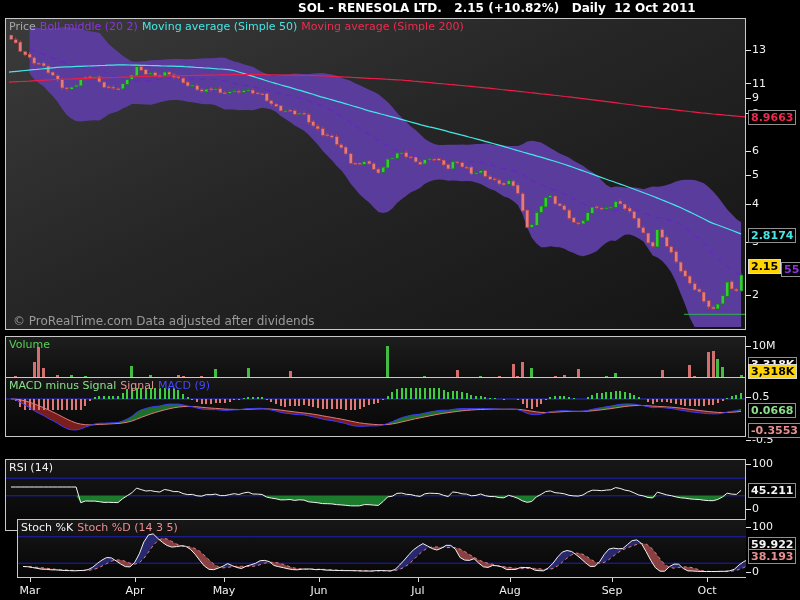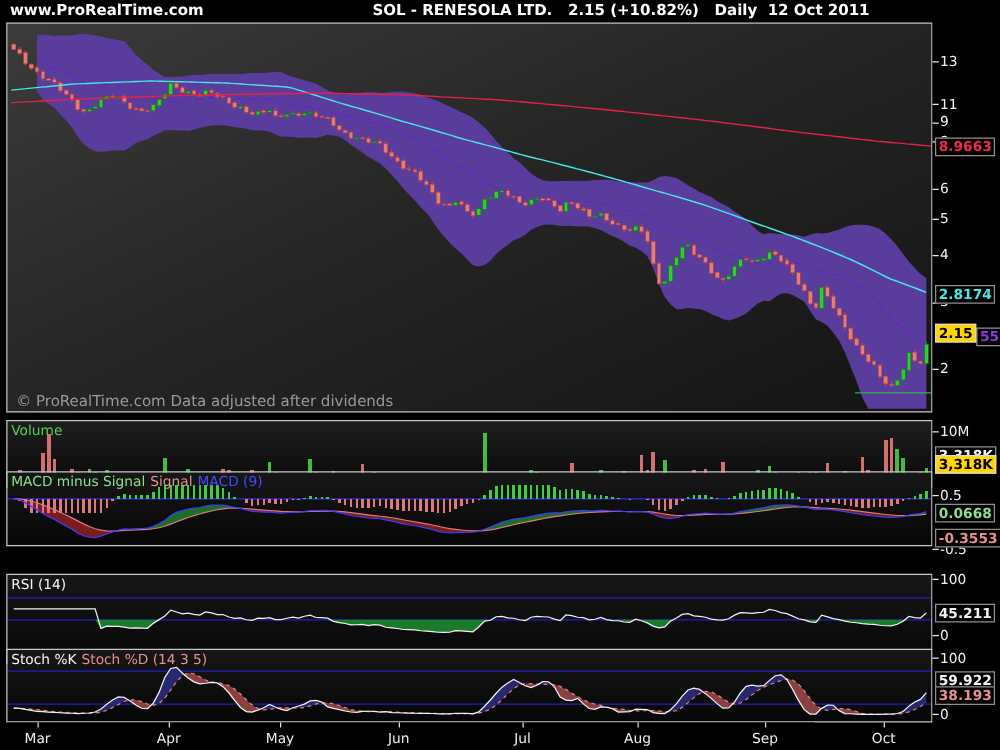--- a/index.html
+++ b/index.html
@@ -8,21 +8,21 @@
   
   #topbar{position:absolute;left:0;top:0;width:800px;height:17px;background:#000;color:#fff;}
   #site{position:absolute;left:8px;top:1px;font-size:12px;font-weight:bold;color:#fff;}
   #title{position:absolute;left:298px;top:1px;font-size:12px;font-weight:bold;color:#fff;white-space:pre;}
   
   .panel{position:absolute;left:5px;width:741px;border:1px solid #c9c9c9;box-sizing:border-box;overflow:hidden;}
   #p-price{top:18px;height:312px;background:linear-gradient(155deg,#3b3b3b 0%,#262626 45%,#141414 100%);}
   #p-vol  {top:336px;height:54px;background:linear-gradient(180deg,#1e1e1e,#0a0a0a);}
   #p-macd {top:377px;height:60px;background:linear-gradient(180deg,#171717,#060606);}
   #p-rsi  {top:459px;height:72px;background:linear-gradient(180deg,#171717,#060606);text-align:center;}
-  #p-stoch{top:519px;height:59px;background:linear-gradient(180deg,#171717,#060606);}
+  #p-stoch{top:519px;height:59px;background:linear-gradient(180deg,#171717,#060606);margin-left:12px;}
   .panel svg{position:absolute;left:0;top:0;}
   .legend{position:absolute;left:3px;top:1px;font-size:11px;white-space:pre;z-index:5;}
   .legend span{margin-right:4px;}
   #watermark{position:absolute;left:7px;bottom:1px;font-size:12px;color:#9a9a9a;z-index:4;}
   
   #axis{position:absolute;left:746px;top:17px;width:54px;height:583px;background:#000;z-index:6;}
   .tick{position:absolute;left:0;color:#f2f2f2;font-size:11px;font-weight:normal;white-space:nowrap;}
   .tick::before{content:"";display:inline-block;width:5px;height:1px;background:#e8e8e8;vertical-align:middle;margin-right:1px;}
   .vbox{position:absolute;left:2px;background:#000;border:1px solid #909090;padding:0 2px;
         font-size:11px;font-weight:bold;line-height:13px;z-index:7;white-space:nowrap;}
@@ -35,21 +35,20 @@
   .c-grey{color:#a8a8a8;} .c-boll{color:#8d35e0;} .c-cyan{color:#45e6e6;} .c-red{color:#ef2a4e;}
   .c-green{color:#56d056;text-align:right;} .c-lgreen{color:#8ce08c;} .c-salmon{color:#e89090;} .c-blue{color:#4848ff;}
   .c-white{color:#f4f4f4;}
 </style>
 </head>
 <body>
 
 <div id="app">
 
   <div id="topbar">
-    <span id="site">www.ProRealTime.com</span>
     <span id="title">SOL - RENESOLA LTD.   2.15 (+10.82%)   Daily  12 Oct 2011</span>
   </div>
 
   <div id="p-price" class="panel">
     <svg id="svg-price" width="739" height="310">
         <path d="M23.6,8.9 L28.3,8.6 L32.9,9.1 L37.6,9.7 L42.2,9.4 L46.9,9.4 L51.5,9.1 L56.2,8.3 L60.8,8.1 L65.5,8.5 L70.1,9.2 L74.8,10.2 L79.4,11.3 L84.1,12.2 L88.7,13.1 L93.4,13.8 L98.0,19.2 L102.7,24.9 L107.3,28.9 L112.0,32.7 L116.6,36.8 L121.3,39.8 L125.9,42.5 L130.6,42.8 L135.2,42.3 L139.9,42.1 L144.5,41.3 L149.2,41.0 L153.8,41.0 L158.5,40.5 L163.1,40.2 L167.8,40.1 L172.4,40.1 L177.1,40.2 L181.7,40.2 L186.4,40.1 L191.0,39.8 L195.7,39.4 L200.3,39.3 L205.0,39.3 L209.6,39.0 L214.3,38.6 L218.9,38.7 L223.6,40.8 L228.2,42.5 L232.9,43.6 L237.5,45.2 L242.2,46.5 L246.8,47.7 L251.5,50.5 L256.1,53.3 L260.8,54.8 L265.4,56.4 L270.1,56.5 L274.7,55.6 L279.4,55.5 L284.0,55.2 L288.7,54.6 L293.3,54.7 L298.0,55.1 L302.6,55.1 L307.3,54.6 L311.9,54.3 L316.6,54.1 L321.2,54.8 L325.9,55.6 L330.5,56.8 L335.2,58.8 L339.8,60.2 L344.5,61.7 L349.1,64.2 L353.8,66.2 L358.4,68.4 L363.1,70.8 L367.7,72.8 L372.4,75.2 L377.0,79.0 L381.7,82.9 L386.3,87.9 L391.0,93.8 L395.6,98.4 L400.3,103.0 L404.9,107.5 L409.6,111.0 L414.2,115.2 L418.9,119.9 L423.5,122.8 L428.2,125.1 L432.8,126.0 L437.5,126.0 L442.1,125.7 L446.8,125.7 L451.4,125.7 L456.1,125.6 L460.7,125.7 L465.4,125.6 L470.0,125.0 L474.7,124.9 L479.3,124.5 L484.0,125.1 L488.6,126.2 L493.3,126.3 L497.9,126.6 L502.6,127.0 L507.2,126.9 L511.9,127.0 L516.5,125.2 L521.2,122.5 L525.8,121.8 L530.5,122.4 L535.1,123.4 L539.8,126.2 L544.4,129.1 L549.1,131.7 L553.7,134.5 L558.4,136.5 L563.0,138.6 L567.7,141.7 L572.3,144.2 L577.0,146.8 L581.6,150.2 L586.3,153.1 L590.9,156.3 L595.6,161.3 L600.2,165.7 L604.9,168.4 L609.5,167.4 L614.2,167.7 L618.8,168.4 L623.5,168.4 L628.1,168.5 L632.8,169.1 L637.4,170.3 L642.1,168.7 L646.7,167.4 L651.4,167.8 L656.0,167.3 L660.7,166.0 L665.3,164.5 L670.0,162.6 L674.6,161.2 L679.3,160.8 L683.9,160.8 L688.6,161.1 L693.2,162.4 L697.9,164.2 L702.5,167.9 L707.2,172.6 L711.8,177.7 L716.5,184.1 L721.1,190.3 L725.8,195.3 L730.4,200.1 L735.1,203.3 L735.1,308.0 L730.4,308.0 L725.8,308.0 L721.1,308.0 L716.5,308.0 L711.8,308.0 L707.2,308.0 L702.5,308.0 L697.9,308.0 L693.2,308.0 L688.6,308.0 L683.9,298.9 L679.3,286.1 L674.6,274.5 L670.0,262.9 L665.3,253.6 L660.7,247.1 L656.0,241.8 L651.4,238.5 L646.7,236.6 L642.1,229.5 L637.4,222.4 L632.8,219.6 L628.1,216.9 L623.5,215.6 L618.8,215.8 L614.2,218.7 L609.5,221.9 L604.9,221.6 L600.2,223.7 L595.6,227.6 L590.9,232.0 L586.3,234.2 L581.6,235.9 L577.0,237.3 L572.3,236.2 L567.7,233.9 L563.0,232.3 L558.4,229.8 L553.7,228.2 L549.1,227.9 L544.4,227.3 L539.8,228.2 L535.1,228.3 L530.5,224.6 L525.8,218.8 L521.2,208.4 L516.5,195.1 L511.9,185.9 L507.2,181.9 L502.6,179.1 L497.9,177.4 L493.3,174.6 L488.6,171.6 L484.0,170.0 L479.3,167.6 L474.7,165.0 L470.0,163.6 L465.4,162.2 L460.7,161.9 L456.1,162.2 L451.4,161.7 L446.8,161.6 L442.1,161.8 L437.5,160.8 L432.8,160.6 L428.2,161.0 L423.5,162.6 L418.9,164.8 L414.2,168.7 L409.6,171.3 L404.9,173.2 L400.3,176.7 L395.6,180.2 L391.0,184.0 L386.3,189.6 L381.7,192.9 L377.0,194.1 L372.4,193.1 L367.7,188.6 L363.1,183.5 L358.4,179.7 L353.8,175.4 L349.1,169.9 L344.5,164.5 L339.8,157.3 L335.2,151.3 L330.5,146.7 L325.9,141.3 L321.2,136.6 L316.6,131.7 L311.9,125.7 L307.3,120.7 L302.6,115.8 L298.0,111.7 L293.3,109.1 L288.7,106.5 L284.0,102.9 L279.4,100.0 L274.7,97.0 L270.1,93.0 L265.4,90.4 L260.8,89.4 L256.1,88.8 L251.5,90.1 L246.8,91.3 L242.2,90.9 L237.5,91.1 L232.9,91.2 L228.2,90.5 L223.6,90.4 L218.9,90.4 L214.3,88.4 L209.6,86.2 L205.0,85.3 L200.3,85.2 L195.7,85.1 L191.0,84.0 L186.4,83.2 L181.7,82.7 L177.1,81.7 L172.4,81.1 L167.8,81.1 L163.1,81.3 L158.5,82.2 L153.8,83.2 L149.2,84.7 L144.5,85.7 L139.9,85.4 L135.2,85.3 L130.6,84.9 L125.9,85.1 L121.3,87.5 L116.6,89.6 L112.0,92.3 L107.3,93.8 L102.7,95.3 L98.0,98.8 L93.4,101.5 L88.7,101.2 L84.1,101.6 L79.4,102.0 L74.8,102.4 L70.1,102.1 L65.5,99.8 L60.8,96.0 L56.2,90.1 L51.5,82.7 L46.9,77.3 L42.2,72.6 L37.6,67.2 L32.9,64.2 L28.3,60.6 L23.6,54.6 Z" fill="#5a3c9c" stroke="none"></path>
         <path d="M23.6,29.8 L28.3,32.0 L32.9,33.8 L37.6,35.3 L42.2,37.2 L46.9,39.0 L51.5,40.8 L56.2,42.9 L60.8,44.8 L65.5,46.4 L70.1,47.6 L74.8,48.4 L79.4,48.9 L84.1,49.4 L88.7,49.9 L93.4,50.5 L98.0,53.0 L102.7,55.4 L107.3,57.4 L112.0,59.2 L116.6,60.6 L121.3,61.5 L125.9,62.1 L130.6,62.1 L135.2,62.0 L139.9,62.0 L144.5,61.6 L149.2,61.0 L153.8,60.4 L158.5,59.7 L163.1,59.1 L167.8,59.0 L172.4,59.0 L177.1,59.3 L181.7,59.7 L186.4,59.9 L191.0,60.0 L195.7,60.2 L200.3,60.3 L205.0,60.3 L209.6,60.5 L214.3,61.1 L218.9,62.0 L223.6,63.3 L228.2,64.3 L232.9,65.3 L237.5,66.1 L242.2,66.9 L246.8,67.7 L251.5,68.8 L256.1,69.8 L260.8,71.0 L265.4,72.3 L270.1,73.5 L274.7,74.7 L279.4,75.9 L284.0,76.9 L288.7,78.0 L293.3,79.1 L298.0,80.4 L302.6,82.0 L307.3,83.5 L311.9,85.2 L316.6,87.3 L321.2,89.4 L325.9,91.6 L330.5,94.2 L335.2,97.0 L339.8,99.9 L344.5,103.3 L349.1,106.6 L353.8,109.7 L358.4,112.6 L363.1,115.4 L367.7,118.3 L372.4,121.3 L377.0,124.3 L381.7,126.7 L386.3,129.1 L391.0,131.3 L395.6,133.0 L400.3,134.7 L404.9,136.3 L409.6,137.7 L414.2,139.2 L418.9,140.5 L423.5,141.2 L428.2,141.8 L432.8,142.2 L437.5,142.2 L442.1,142.5 L446.8,142.4 L451.4,142.5 L456.1,142.6 L460.7,142.6 L465.4,142.6 L470.0,142.9 L474.7,143.4 L479.3,144.3 L484.0,145.6 L488.6,146.9 L493.3,148.3 L497.9,149.6 L502.6,150.5 L507.2,151.6 L511.9,153.2 L516.5,155.5 L521.2,158.6 L525.8,161.5 L530.5,163.8 L535.1,165.6 L539.8,167.5 L544.4,169.2 L549.1,171.2 L553.7,173.1 L558.4,175.0 L563.0,177.3 L567.7,179.9 L572.3,182.3 L577.0,184.4 L581.6,186.2 L586.3,187.5 L590.9,188.7 L595.6,190.3 L600.2,191.5 L604.9,192.3 L609.5,191.8 L614.2,190.7 L618.8,190.0 L623.5,189.9 L628.1,190.5 L632.8,192.0 L637.4,193.8 L642.1,195.6 L646.7,197.5 L651.4,198.5 L656.0,199.3 L660.7,200.4 L665.3,201.6 L670.0,203.4 L674.6,206.0 L679.3,209.0 L683.9,212.4 L688.6,216.0 L693.2,219.9 L697.9,224.3 L702.5,229.3 L707.2,234.5 L711.8,239.4 L716.5,243.9 L721.1,247.5 L725.8,250.8 L730.4,254.0 L735.1,255.8 " fill="none" stroke="#6a1fd0" stroke-dasharray="6,5"></path>
         <line x1="678" y1="295.3" x2="740" y2="295.3" stroke="#2db34a"></line>
         <line x1="5.0" y1="15.7" x2="5.0" y2="20.9" stroke="#b94747"></line>
         <rect x="3.5" y="16.4" width="3" height="3.9" fill="#e07d7d" stroke="#b94747" stroke-width="0.6" shape-rendering="crispEdges"></rect>
@@ -363,20 +362,21 @@
         <rect x="719.6" y="263.1" width="3" height="14.2" fill="#35cb35" stroke="#118a11" stroke-width="0.6" shape-rendering="crispEdges"></rect>
         <line x1="725.8" y1="261.1" x2="725.8" y2="270.6" stroke="#b94747"></line>
         <rect x="724.3" y="262.6" width="3" height="7.0" fill="#e07d7d" stroke="#b94747" stroke-width="0.6" shape-rendering="crispEdges"></rect>
         <line x1="730.4" y1="269.0" x2="730.4" y2="273.0" stroke="#b94747"></line>
         <rect x="728.9" y="270.0" width="3" height="1.7" fill="#e07d7d" stroke="#b94747" stroke-width="0.6" shape-rendering="crispEdges"></rect>
         <line x1="735.1" y1="254.2" x2="735.1" y2="273.0" stroke="#118a11"></line>
         <rect x="733.6" y="256.2" width="3" height="15.3" fill="#35cb35" stroke="#118a11" stroke-width="0.6" shape-rendering="crispEdges"></rect>
         <path d="M3,53.1 L7,52.7 L11,52.3 L15,51.9 L19,51.5 L23,51.1 L27,50.7 L31,50.4 L35,50.0 L39,49.6 L43,49.2 L47,48.8 L51,48.4 L55,48.1 L59,47.9 L63,47.8 L67,47.6 L71,47.4 L75,47.3 L79,47.1 L83,47.0 L87,46.8 L91,46.7 L95,46.5 L99,46.4 L103,46.2 L107,46.1 L111,45.9 L115,45.8 L119,45.9 L123,46.0 L127,46.1 L131,46.2 L135,46.3 L139,46.4 L143,46.5 L147,46.6 L151,46.7 L155,46.9 L159,47.0 L163,47.1 L167,47.2 L171,47.3 L175,47.4 L179,47.7 L183,47.9 L187,48.2 L191,48.5 L195,48.7 L199,49.0 L203,49.2 L207,49.5 L211,49.8 L215,50.0 L219,50.3 L223,50.6 L227,51.3 L231,52.5 L235,53.7 L239,54.9 L243,56.2 L247,57.4 L251,58.7 L255,59.9 L259,61.2 L263,62.5 L267,63.7 L271,64.8 L275,66.0 L279,67.1 L283,68.2 L287,69.4 L291,70.6 L295,71.7 L299,72.9 L303,74.1 L307,75.3 L311,76.6 L315,77.8 L319,78.9 L323,80.0 L327,81.1 L331,82.3 L335,83.4 L339,84.6 L343,85.8 L347,87.0 L351,88.1 L355,89.3 L359,90.6 L363,91.8 L367,92.9 L371,93.9 L375,95.0 L379,96.0 L383,97.1 L387,98.1 L391,99.2 L395,100.3 L399,101.4 L403,102.5 L407,103.6 L411,104.7 L415,105.8 L419,106.8 L423,107.8 L427,108.7 L431,109.7 L435,110.7 L439,111.7 L443,112.8 L447,113.8 L451,114.8 L455,115.9 L459,116.9 L463,118.0 L467,119.0 L471,120.1 L475,121.2 L479,122.3 L483,123.4 L487,124.5 L491,125.6 L495,126.7 L499,127.9 L503,129.0 L507,130.2 L511,131.4 L515,132.5 L519,133.7 L523,134.8 L527,135.9 L531,137.1 L535,138.2 L539,139.4 L543,140.6 L547,141.8 L551,143.0 L555,144.2 L559,145.5 L563,146.9 L567,148.3 L571,149.7 L575,151.1 L579,152.5 L583,154.0 L587,155.4 L591,156.9 L595,158.4 L599,159.8 L603,161.2 L607,162.5 L611,164.0 L615,165.4 L619,166.8 L623,168.3 L627,169.7 L631,171.2 L635,172.7 L639,174.2 L643,175.8 L647,177.3 L651,178.9 L655,180.5 L659,182.1 L663,183.8 L667,185.4 L671,187.1 L675,188.8 L679,190.7 L683,192.6 L687,194.5 L691,196.5 L695,198.5 L699,200.5 L703,202.6 L707,204.4 L711,205.8 L715,207.3 L719,208.8 L723,210.3 L727,211.8 L731,213.4 L735,214.9 " fill="none" stroke="#45e6e6" stroke-width="1.2"></path>
         <path d="M3,63.2 L7,62.9 L11,62.7 L15,62.5 L19,62.3 L23,62.1 L27,61.8 L31,61.6 L35,61.4 L39,61.2 L43,61.0 L47,60.7 L51,60.5 L55,60.3 L59,60.2 L63,60.0 L67,59.9 L71,59.7 L75,59.6 L79,59.5 L83,59.3 L87,59.2 L91,59.0 L95,58.9 L99,58.8 L103,58.6 L107,58.5 L111,58.4 L115,58.2 L119,58.1 L123,57.9 L127,57.8 L131,57.7 L135,57.5 L139,57.4 L143,57.3 L147,57.2 L151,57.1 L155,57.0 L159,56.9 L163,56.9 L167,56.8 L171,56.7 L175,56.7 L179,56.6 L183,56.5 L187,56.4 L191,56.4 L195,56.3 L199,56.2 L203,56.2 L207,56.1 L211,56.0 L215,55.9 L219,55.9 L223,55.8 L227,55.7 L231,55.7 L235,55.6 L239,55.5 L243,55.4 L247,55.4 L251,55.5 L255,55.6 L259,55.7 L263,55.8 L267,55.8 L271,55.9 L275,56.0 L279,56.1 L283,56.1 L287,56.2 L291,56.3 L295,56.4 L299,56.5 L303,56.5 L307,56.6 L311,56.7 L315,56.8 L319,57.0 L323,57.2 L327,57.4 L331,57.6 L335,57.8 L339,58.0 L343,58.2 L347,58.5 L351,58.7 L355,58.9 L359,59.1 L363,59.3 L367,59.5 L371,59.7 L375,59.9 L379,60.2 L383,60.4 L387,60.6 L391,60.8 L395,61.0 L399,61.4 L403,61.7 L407,62.1 L411,62.4 L415,62.8 L419,63.2 L423,63.5 L427,63.9 L431,64.3 L435,64.6 L439,65.0 L443,65.4 L447,65.7 L451,66.1 L455,66.5 L459,66.9 L463,67.2 L467,67.6 L471,68.0 L475,68.4 L479,68.8 L483,69.2 L487,69.6 L491,70.0 L495,70.5 L499,70.9 L503,71.3 L507,71.7 L511,72.2 L515,72.6 L519,73.0 L523,73.5 L527,73.9 L531,74.3 L535,74.8 L539,75.2 L543,75.6 L547,76.1 L551,76.5 L555,77.0 L559,77.5 L563,77.9 L567,78.4 L571,78.9 L575,79.4 L579,79.9 L583,80.4 L587,80.9 L591,81.4 L595,81.9 L599,82.4 L603,82.9 L607,83.4 L611,83.9 L615,84.5 L619,85.0 L623,85.5 L627,86.0 L631,86.5 L635,87.1 L639,87.5 L643,87.9 L647,88.4 L651,88.8 L655,89.3 L659,89.7 L663,90.2 L667,90.6 L671,91.1 L675,91.6 L679,92.0 L683,92.5 L687,92.9 L691,93.4 L695,93.9 L699,94.2 L703,94.6 L707,95.0 L711,95.3 L715,95.7 L719,96.1 L723,96.4 L727,96.8 L731,97.2 L735,97.5 L739,97.9 " fill="none" stroke="#e81f48" stroke-width="1.2"></path>
       </svg>
+    <div class="legend"><span class="c-grey">Price</span><span class="c-boll">Boll middle (20 2)</span><span class="c-cyan">Moving average (Simple 50)</span><span class="c-red">Moving average (Simple 200)</span></div>
     <div id="watermark">© ProRealTime.com  Data adjusted after dividends</div>
   </div>
 
   <div id="p-vol" class="panel">
     <svg id="svg-vol" width="739" height="52">
         <rect x="3.5" y="49.0" width="3" height="3.0" fill="#d27070" shape-rendering="crispEdges"></rect>
         <rect x="8.2" y="39.0" width="3" height="13.0" fill="#d27070" shape-rendering="crispEdges"></rect>
         <rect x="12.8" y="48.8" width="3" height="3.2" fill="#d27070" shape-rendering="crispEdges"></rect>
         <rect x="17.5" y="44.0" width="3" height="8.0" fill="#d27070" shape-rendering="crispEdges"></rect>
         <rect x="22.1" y="46.2" width="3" height="5.8" fill="#d27070" shape-rendering="crispEdges"></rect>

